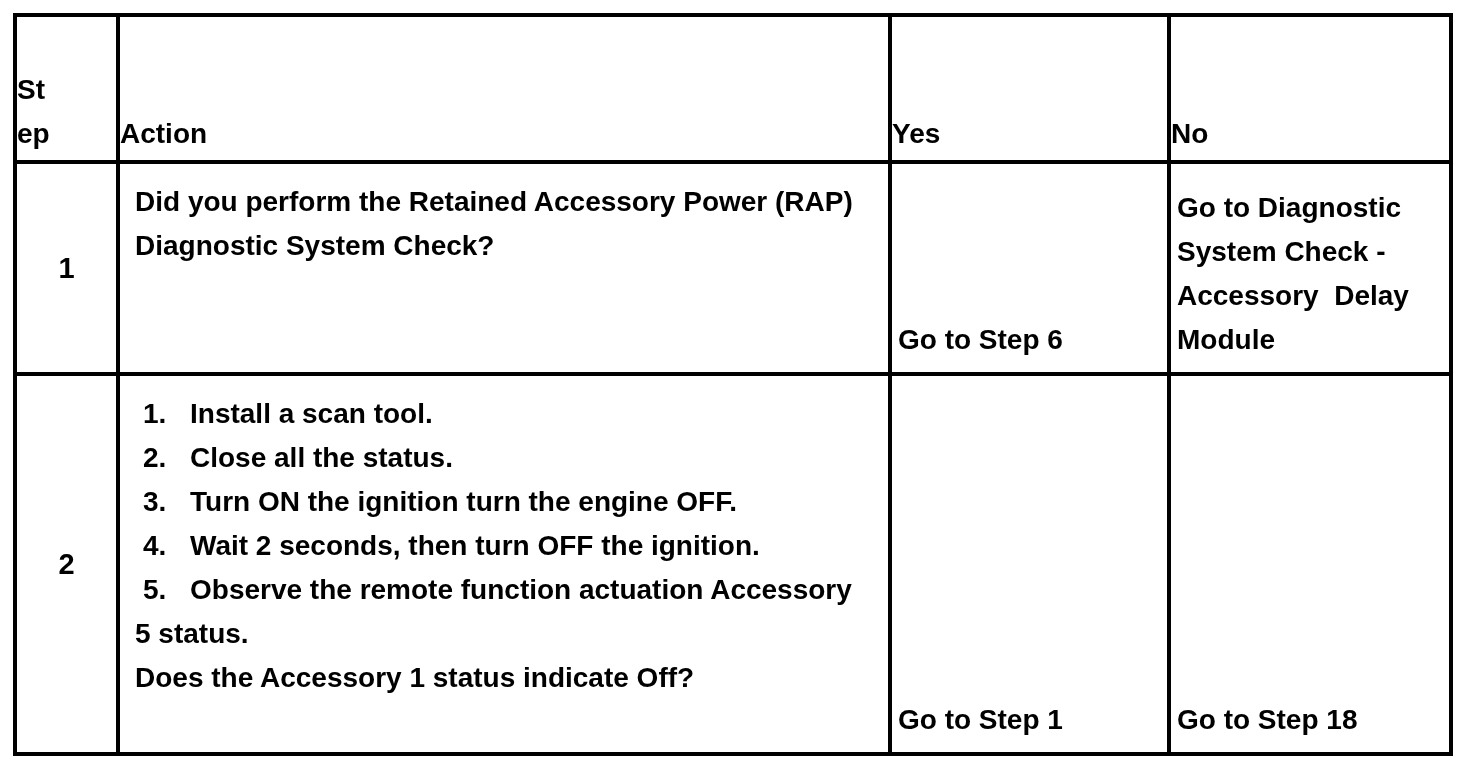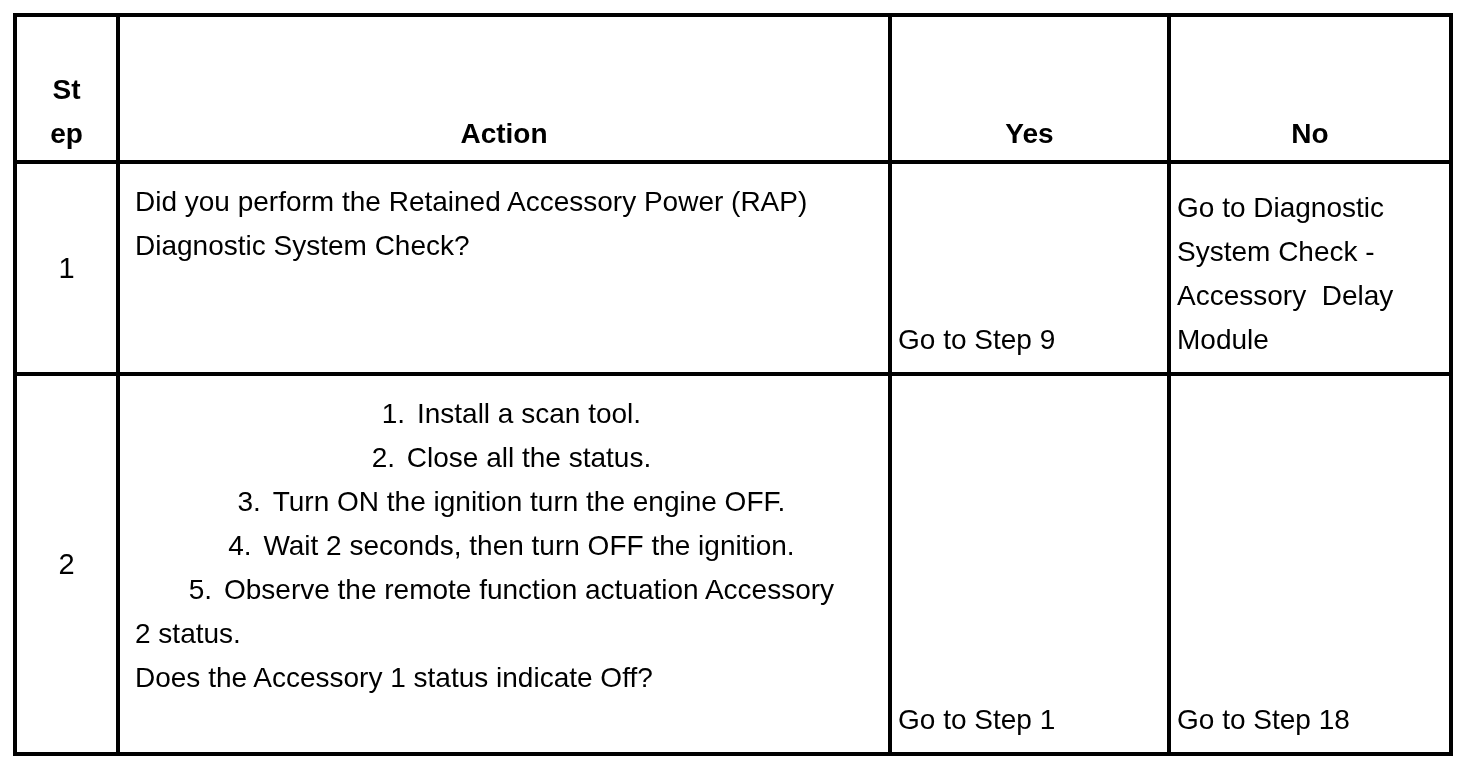--- a/index.html
+++ b/index.html
@@ -27,50 +27,51 @@
   }
   .diag-table th,
   .diag-table td {
     border: 4px solid #000000;
     font-size: 28px;
     line-height: 44px;
     color: #000000;
     background: #ffffff;
     overflow: hidden;
     padding: 0;
+    font-weight: bold;
   }
   tr.hdr-row  { height: 147px; }
   tr.body-row-1 { height: 212px; }
   tr.body-row-2 { height: 380px; }
 
   .diag-table th {
     font-weight: bold;
     vertical-align: bottom;
-    text-align: center;
+    text-align: left;
     padding-bottom: 4px;
     white-space: pre-wrap;
   }
   td.step-cell {
     text-align: center;
     vertical-align: middle;
     font-size: 29px;
   }
   td.action-cell {
     vertical-align: top;
     text-align: left;
     padding: 16px 20px 6px 15px;
   }
   td.yn-cell {
     vertical-align: bottom;
     text-align: left;
     padding: 0 6px 10px 6px;
     white-space: pre-wrap;
   }
   .pre { white-space: pre-wrap; }
-  .li { padding-left: 8px; text-align: center; }
+  .li { padding-left: 8px; }
   .li .num {
     display: inline-block;
     min-width: 47px;
   }
   .question { }
 </style>
 </head>
 <body>
 
 <div class="page">
@@ -87,36 +88,36 @@
 ep</th>
       <th>Action</th>
       <th>Yes</th>
       <th>No</th>
     </tr>
 
     <tr class="body-row-1">
       <td class="step-cell">1</td>
       <td class="action-cell pre">Did you perform the Retained Accessory Power (RAP)
 Diagnostic System Check?</td>
-      <td class="yn-cell">Go to Step 9</td>
+      <td class="yn-cell">Go to Step 6</td>
       <td class="yn-cell">Go to Diagnostic
 System Check -
 Accessory  Delay
 Module</td>
     </tr>
 
     <tr class="body-row-2">
       <td class="step-cell">2</td>
       <td class="action-cell">
         <div class="li"><span class="num">1.</span><span>Install a scan tool.</span></div>
         <div class="li"><span class="num">2.</span><span>Close all the status.</span></div>
         <div class="li"><span class="num">3.</span><span>Turn ON the ignition turn the engine OFF.</span></div>
         <div class="li"><span class="num">4.</span><span>Wait 2 seconds, then turn OFF the ignition.</span></div>
         <div class="li"><span class="num">5.</span><span>Observe the remote function actuation Accessory</span></div>
-        <div>2 status.</div>
+        <div>5 status.</div>
         <div class="question">Does the Accessory 1 status indicate Off?</div>
       </td>
       <td class="yn-cell">Go to Step 1</td>
       <td class="yn-cell">Go to Step 18</td>
     </tr>
   </tbody>
     </table>
 </div>
 
 </body></html>

